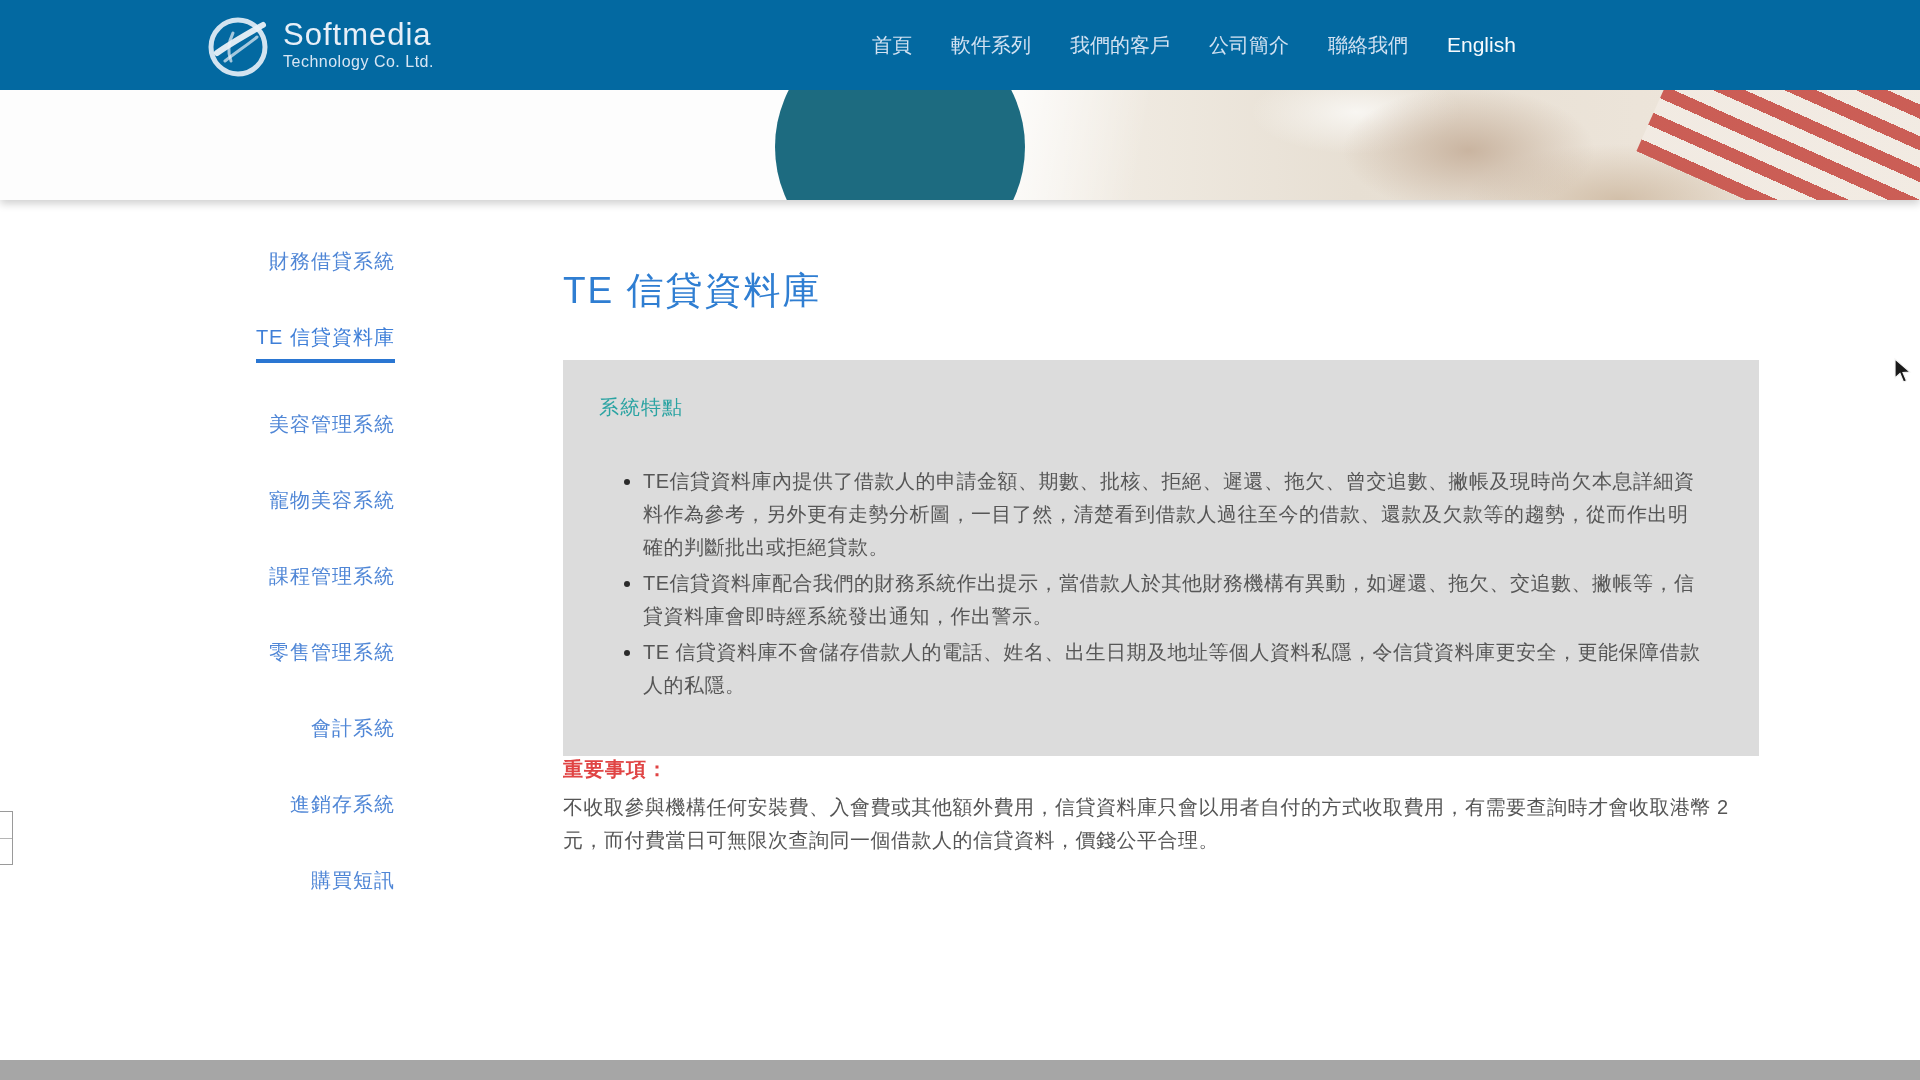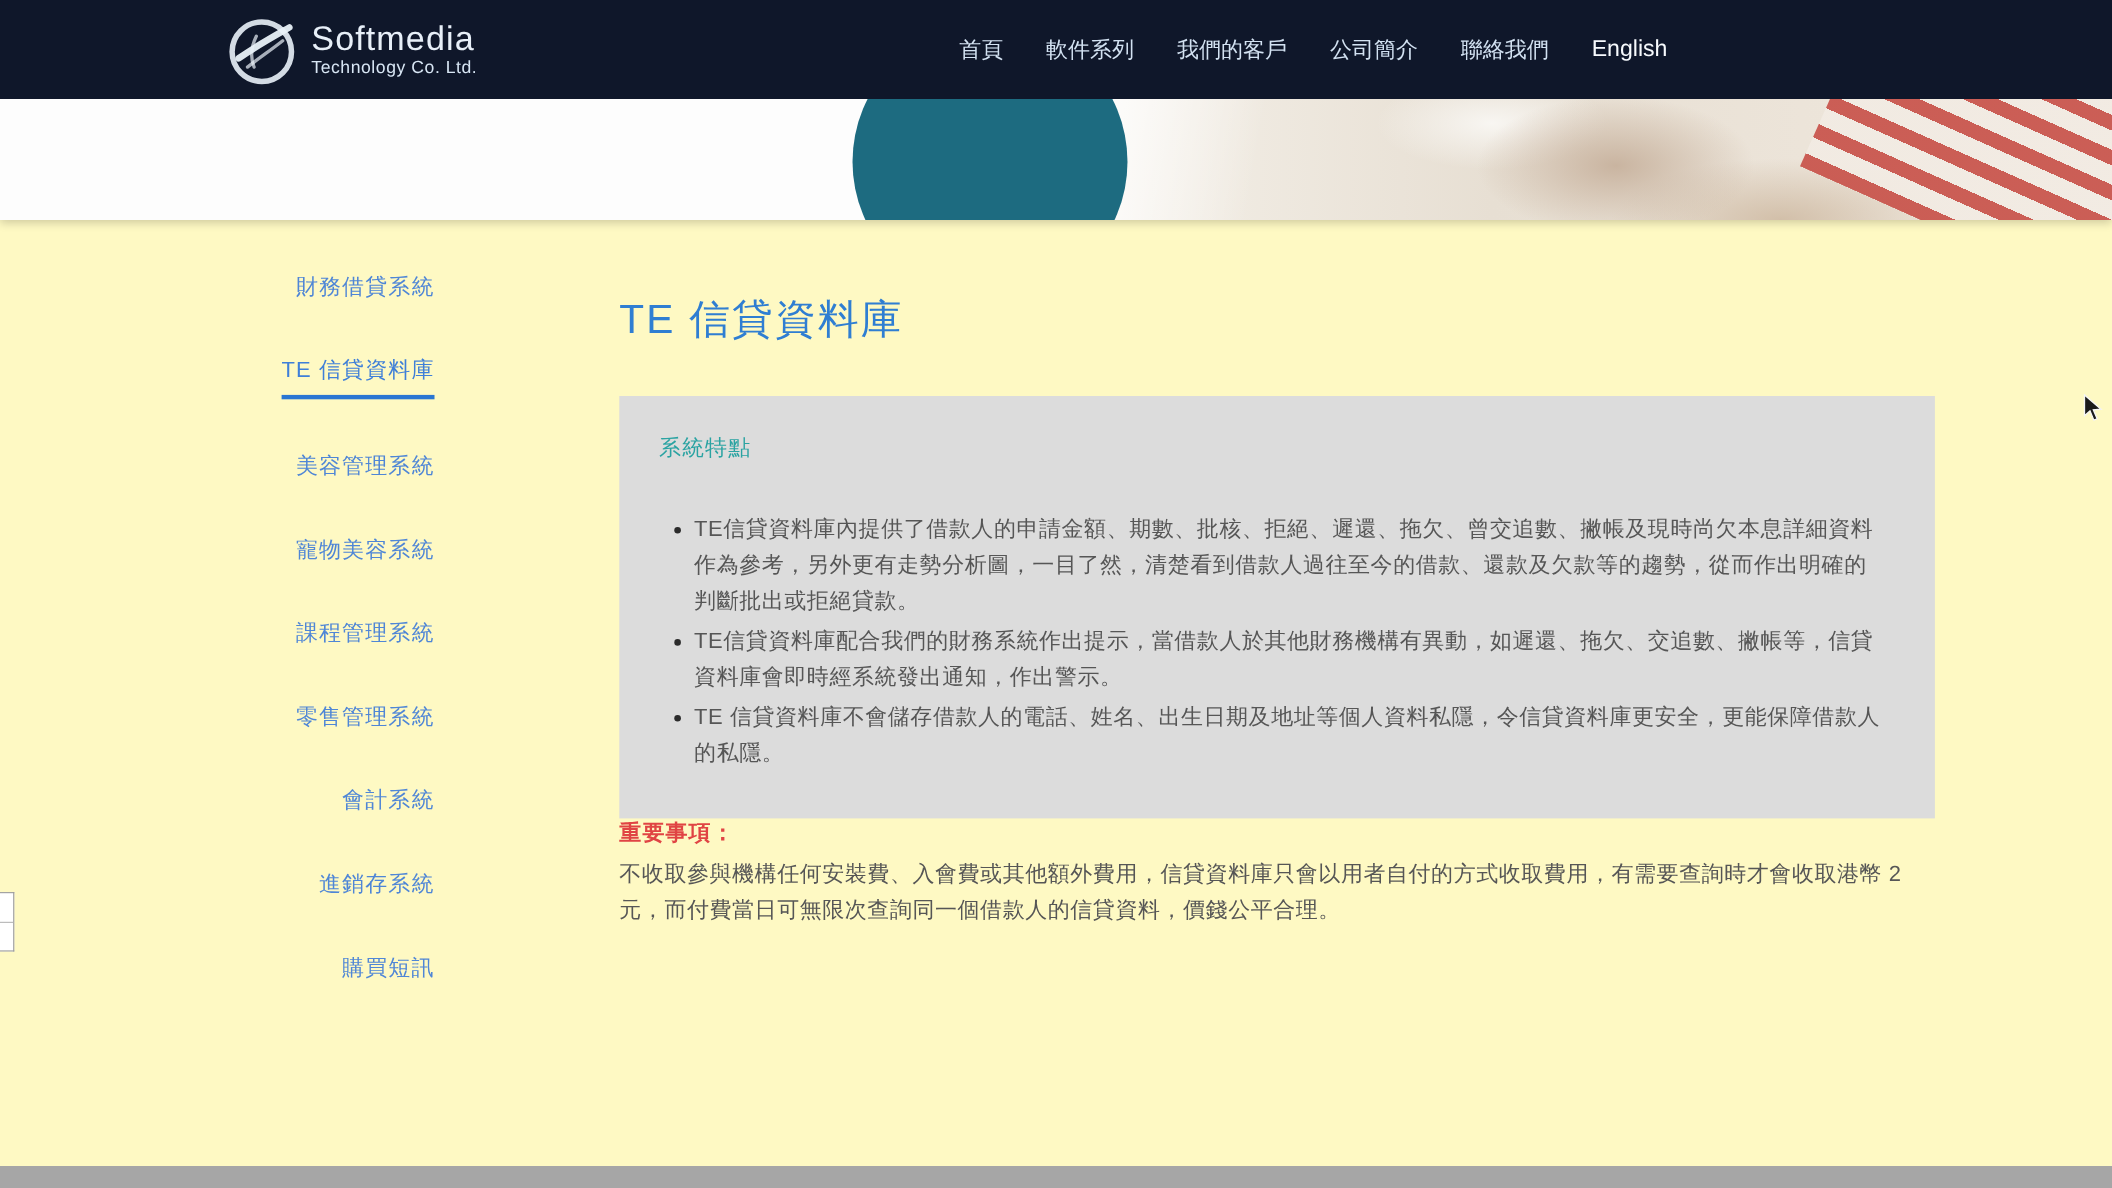--- a/index.html
+++ b/index.html
@@ -7,21 +7,21 @@
   body {
     position: relative;
     overflow: hidden;
     background: #e9e9e9;
     font-family: "Liberation Sans", "DejaVu Sans", sans-serif;
   }
 
   
   .topbar {
     position: absolute; top:0; left:0; width:1920px; height:90px;
-    background:#0f172a; z-index:5;
+    background:#0369a1; z-index:5;
   }
   .brand { position:absolute; left:205px; top:9px; display:flex; align-items:center; gap:12px; cursor:pointer; }
   .brand-logo { width:66px; height:72px; }
   .brand-text { color:#e7eff8; line-height:1.05; }
   .brand-name { font-size:31px; font-weight:400; letter-spacing:1px; }
   .brand-sub  { font-size:16px; font-weight:300; letter-spacing:0.5px; margin-top:2px; color:#d8e6f4; }
 
   .nav { position:absolute; left:872px; top:0; height:90px; display:flex; align-items:center; gap:39px; }
   .nav-item { font-size:20px; color:#d3e2f2; cursor:pointer; white-space:nowrap; }
   .nav-item.english { color:#f7fafd; font-size:21px; }
@@ -46,36 +46,36 @@
     transform:rotate(24deg);
     background:repeating-linear-gradient(0deg, #c8524a 0 13px, #f2ebe3 13px 29px);
     opacity:0.92;
   }
   .hero-circle {
     position:absolute; left:775px; top:-68px; width:250px; height:250px;
     border-radius:50%; background:#1d6b80;
   }
 
   
-  .page { position:absolute; top:200px; left:0; width:1920px; height:861px; background:#fef9c3; }
+  .page { position:absolute; top:200px; left:0; width:1920px; height:861px; background:#ffffff; }
 
   
   .sidebar { position:absolute; left:160px; top:48px; width:235px; }
   .side-row { text-align:right; margin-bottom:48px; line-height:26px; }
   .side-link { display:inline-block; font-size:20px; color:#4f86d6; cursor:pointer; letter-spacing:1px; }
   .side-row.active .side-link { border-bottom:4px solid #2a76d2; padding-bottom:9px; color:#3f7fd8; }
 
   
   .main { position:absolute; left:563px; top:66px; width:1196px; }
   .page-title { font-size:37px; font-weight:500; color:#2f7ed2; letter-spacing:2px; margin-bottom:24px; }
   .intro { font-size:20px; line-height:33px; color:#565656; letter-spacing:0.5px; }
 
   .feature-box { margin-top:44px; background:#dcdcdc; padding:34px 38px 38px 36px; }
   .feature-heading { font-size:20px; color:#2aa3a2; margin-bottom:44px; letter-spacing:1px; }
-  .feature-list { margin:4px; padding-left:28px; }
+  .feature-list { margin:16px; padding-left:28px; }
   .feature-list li { font-size:20px; line-height:33px; color:#565656; letter-spacing:0.5px; margin-bottom:3px; }
   .feature-list li::marker { color:#2b2b2b; }
 
   .notice { }
   .notice-heading { font-size:20px; font-weight:bold; color:#e04444; margin-bottom:8px; letter-spacing:1px; }
   .notice-body { font-size:20px; line-height:33px; color:#565656; letter-spacing:0.5px; }
 
   
   .footer-strip { position:absolute; left:0; bottom:0; width:1920px; height:20px; background:#a6a6a6; }
 

